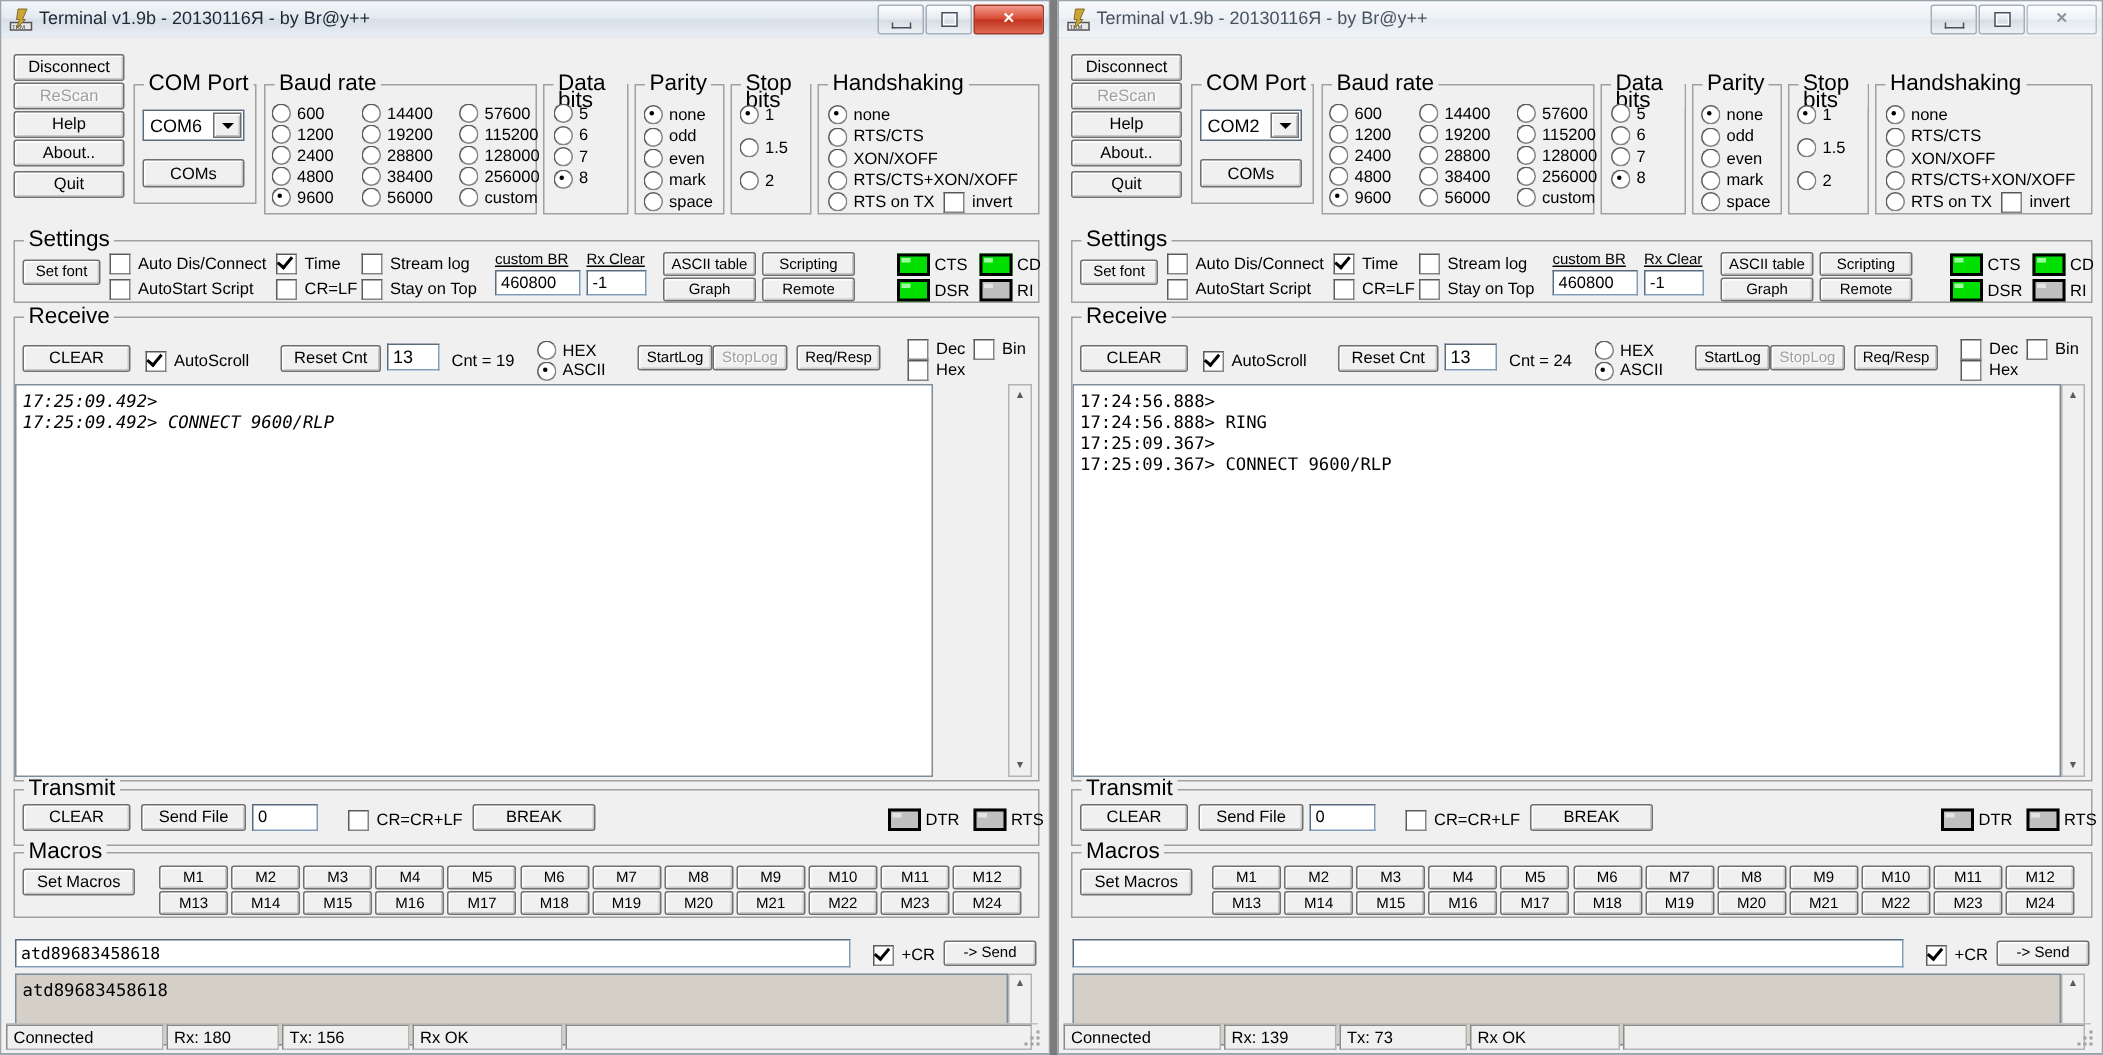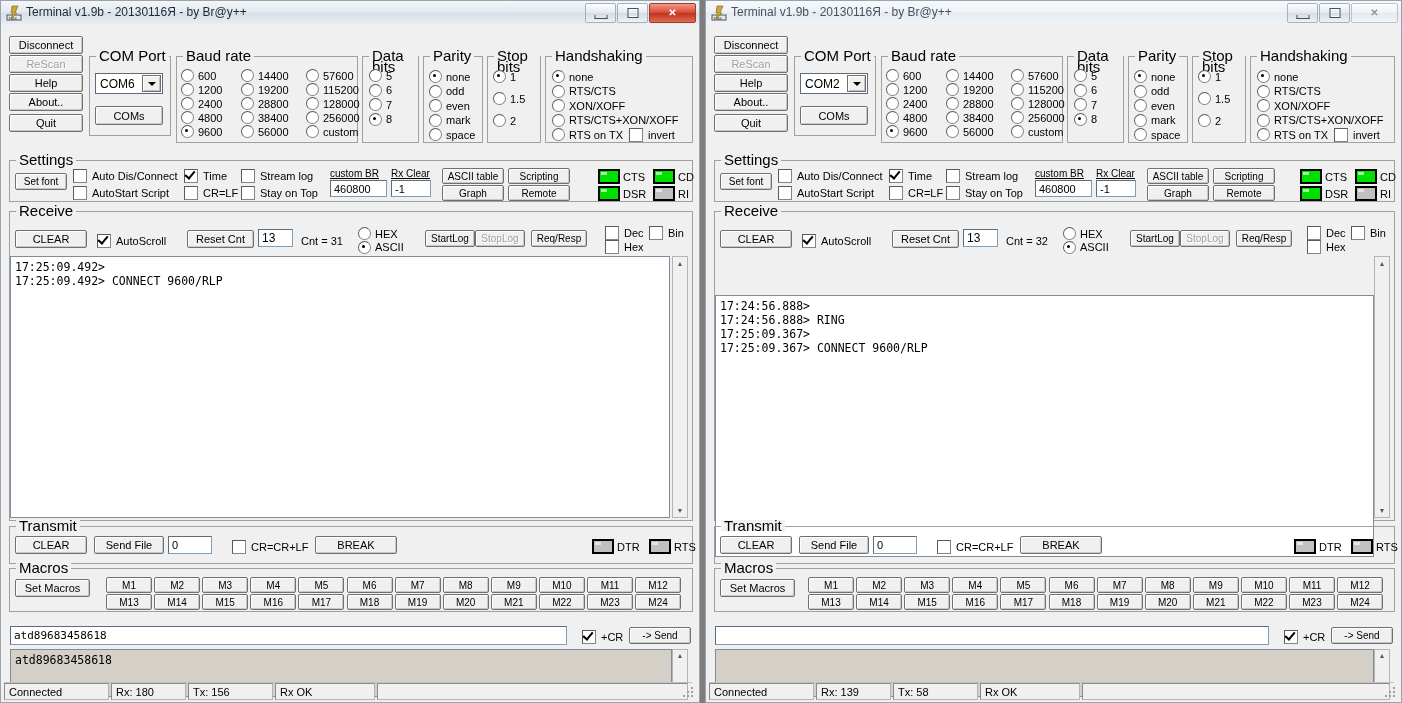--- a/index.html
+++ b/index.html
@@ -336,21 +336,21 @@
         <div class="grp" style="left: 8px; top: 186px; width: 684px; height: 310px;">
           <div class="grp-t">Receive</div>
         </div>
         <div class="btn" style="left: 14px; top: 205px; width: 72px; height: 18px;">CLEAR</div>
         <div class="chk on" style="left: 96px; top: 209px;">
           <div class="bx"></div>
           <span>AutoScroll</span>
         </div>
         <div class="btn" style="left: 186px; top: 205px; width: 67px; height: 18px;">Reset Cnt</div>
         <div class="txt" style="left: 257px; top: 204px; width: 35px; height: 18px; padding-right: 16px; font-size: 12px;">13</div>
-        <div class="lbl" style="left: 300px; top: 210px;">Cnt = 31</div>
+        <div class="lbl" style="left: 300px; top: 210px;">Cnt = 19</div>
         <div class="rad" style="left: 357px; top: 202px;">
           <div class="bx"></div>
           <span>HEX</span>
         </div>
         <div class="rad on" style="left: 357px; top: 215.5px;">
           <div class="bx"></div>
           <span>ASCII</span>
         </div>
         <div class="btn" style="left: 424px; top: 205px; width: 50px; height: 17px; font-size: 10px;">StartLog</div>
         <div class="btn dis" style="left: 474px; top: 205px; width: 50px; height: 17px; font-size: 10px;">StopLog</div>
@@ -360,21 +360,21 @@
           <span>Dec</span>
         </div>
         <div class="chk" style="left: 604px; top: 215px;">
           <div class="bx"></div>
           <span>Hex</span>
         </div>
         <div class="chk" style="left: 648px; top: 201px;">
           <div class="bx"></div>
           <span>Bin</span>
         </div>
-        <div class="term" style="left: 9px; top: 231px; width: 660px; height: 262px;">17:25:09.492&gt;
+        <div class="term" style="left: 9px; top: 231px; width: 612px; height: 262px; font-style: italic;">17:25:09.492&gt;
 17:25:09.492&gt; CONNECT 9600/RLP</div>
         <div class="sbar" style="left: 671px; top: 231px; height: 262px;">
           <div class="ar" style="margin-top: 2px;">▲</div>
           <div class="ar" style="margin-bottom: 2px;">▼</div>
         </div>
         <div class="grp" style="left: 8px; top: 501px; width: 684px; height: 38px;">
           <div class="grp-t">Transmit</div>
         </div>
         <div class="btn" style="left: 14px; top: 511px; width: 72px; height: 18px;">CLEAR</div>
         <div class="btn" style="left: 93px; top: 511px; width: 70px; height: 18px;">Send File</div>
@@ -686,21 +686,21 @@
         <div class="grp" style="left: 8px; top: 186px; width: 681px; height: 310px;">
           <div class="grp-t">Receive</div>
         </div>
         <div class="btn" style="left: 14px; top: 205px; width: 72px; height: 18px;">CLEAR</div>
         <div class="chk on" style="left: 96px; top: 209px;">
           <div class="bx"></div>
           <span>AutoScroll</span>
         </div>
         <div class="btn" style="left: 186px; top: 205px; width: 67px; height: 18px;">Reset Cnt</div>
         <div class="txt" style="left: 257px; top: 204px; width: 35px; height: 18px; padding-right: 16px; font-size: 12px;">13</div>
-        <div class="lbl" style="left: 300px; top: 210px;">Cnt = 32</div>
+        <div class="lbl" style="left: 300px; top: 210px;">Cnt = 24</div>
         <div class="rad" style="left: 357px; top: 202px;">
           <div class="bx"></div>
           <span>HEX</span>
         </div>
         <div class="rad on" style="left: 357px; top: 215.5px;">
           <div class="bx"></div>
           <span>ASCII</span>
         </div>
         <div class="btn" style="left: 424px; top: 205px; width: 50px; height: 17px; font-size: 10px;">StartLog</div>
         <div class="btn dis" style="left: 474px; top: 205px; width: 50px; height: 17px; font-size: 10px;">StopLog</div>
@@ -710,21 +710,21 @@
           <span>Dec</span>
         </div>
         <div class="chk" style="left: 601px; top: 215px;">
           <div class="bx"></div>
           <span>Hex</span>
         </div>
         <div class="chk" style="left: 645px; top: 201px;">
           <div class="bx"></div>
           <span>Bin</span>
         </div>
-        <div class="term" style="left: 9px; top: 231px; width: 659px; height: 262px; margin-top: 39px;">17:24:56.888&gt;
+        <div class="term" style="left: 9px; top: 231px; width: 659px; height: 262px;">17:24:56.888&gt;
 17:24:56.888&gt; RING
 17:25:09.367&gt;
 17:25:09.367&gt; CONNECT 9600/RLP</div>
         <div class="sbar" style="left: 668px; top: 231px; height: 262px;">
           <div class="ar" style="margin-top: 2px;">▲</div>
           <div class="ar" style="margin-bottom: 2px;">▼</div>
         </div>
         <div class="grp" style="left: 8px; top: 501px; width: 681px; height: 38px;">
           <div class="grp-t">Transmit</div>
         </div>
@@ -779,21 +779,21 @@
         </div>
         <div class="btn" style="left: 625px; top: 602px; width: 62px; height: 17px; font-size: 10px;">-&gt; Send</div>
         <div class="term termgray" style="left: 9px; top: 624px; width: 659px; height: 48px;"></div>
         <div class="sbar" style="left: 668px; top: 624px; height: 48px;">
           <div class="ar" style="margin-top: 1px;">▲</div>
           <div class="ar" style="margin-bottom: 1px;">▼</div>
         </div>
         <div class="status" style="width: 685px;">
           <div class="sp" style="width: 105px;">Connected</div>
           <div class="sp" style="width: 75px;">Rx: 139</div>
-          <div class="sp" style="width: 85px;">Tx: 58</div>
+          <div class="sp" style="width: 85px;">Tx: 73</div>
           <div class="sp" style="width: 100px;">Rx OK</div>
           <div class="sp" style="width: 308px;"></div>
         </div>
         <div class="grip">
           <i style="left: 8px; top: 0px;"></i>
           <i style="left: 4px; top: 4px;"></i>
           <i style="left: 8px; top: 4px;"></i>
           <i style="left: 0px; top: 8px;"></i>
           <i style="left: 4px; top: 8px;"></i>
           <i style="left: 8px; top: 8px;"></i>

